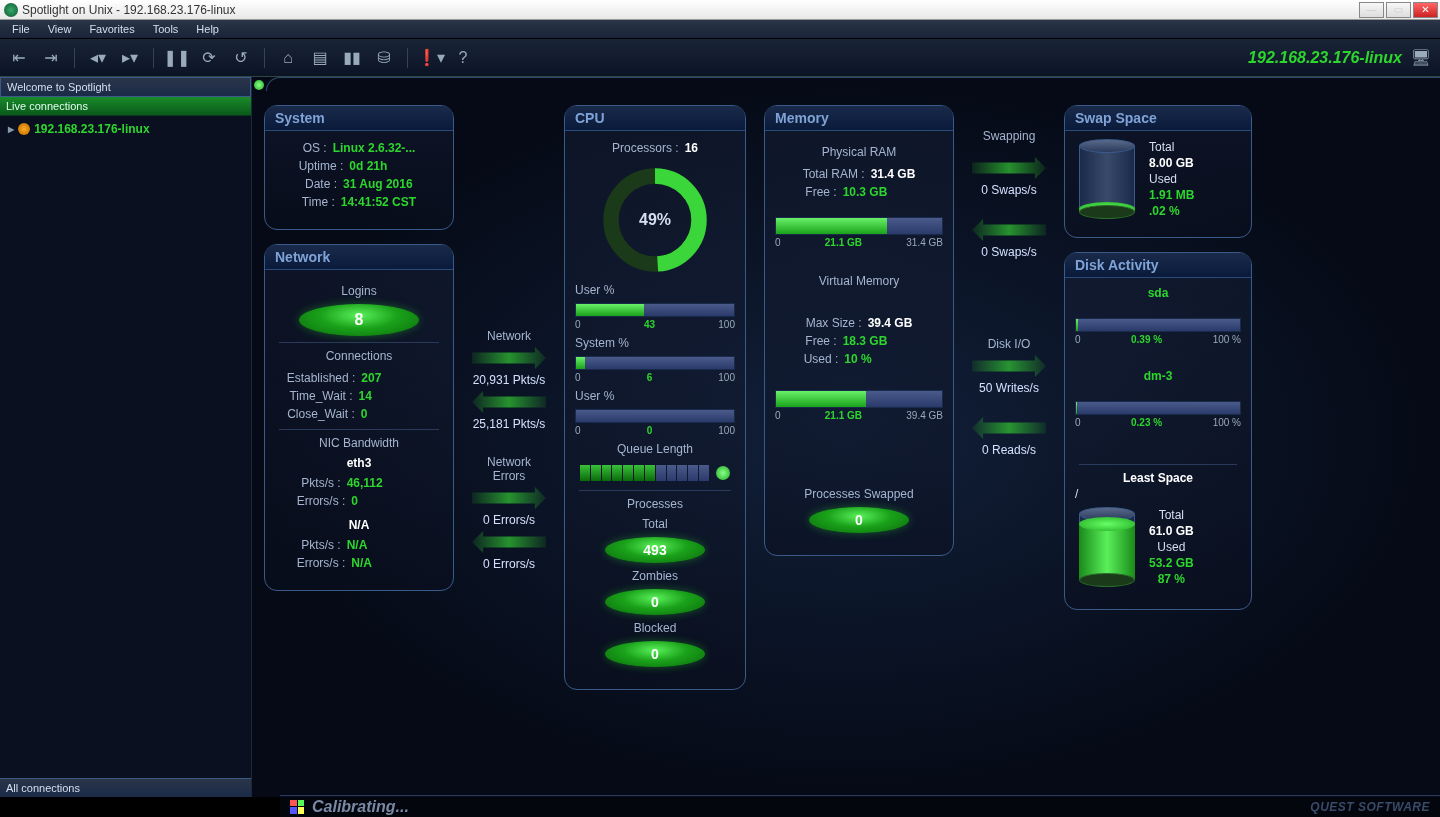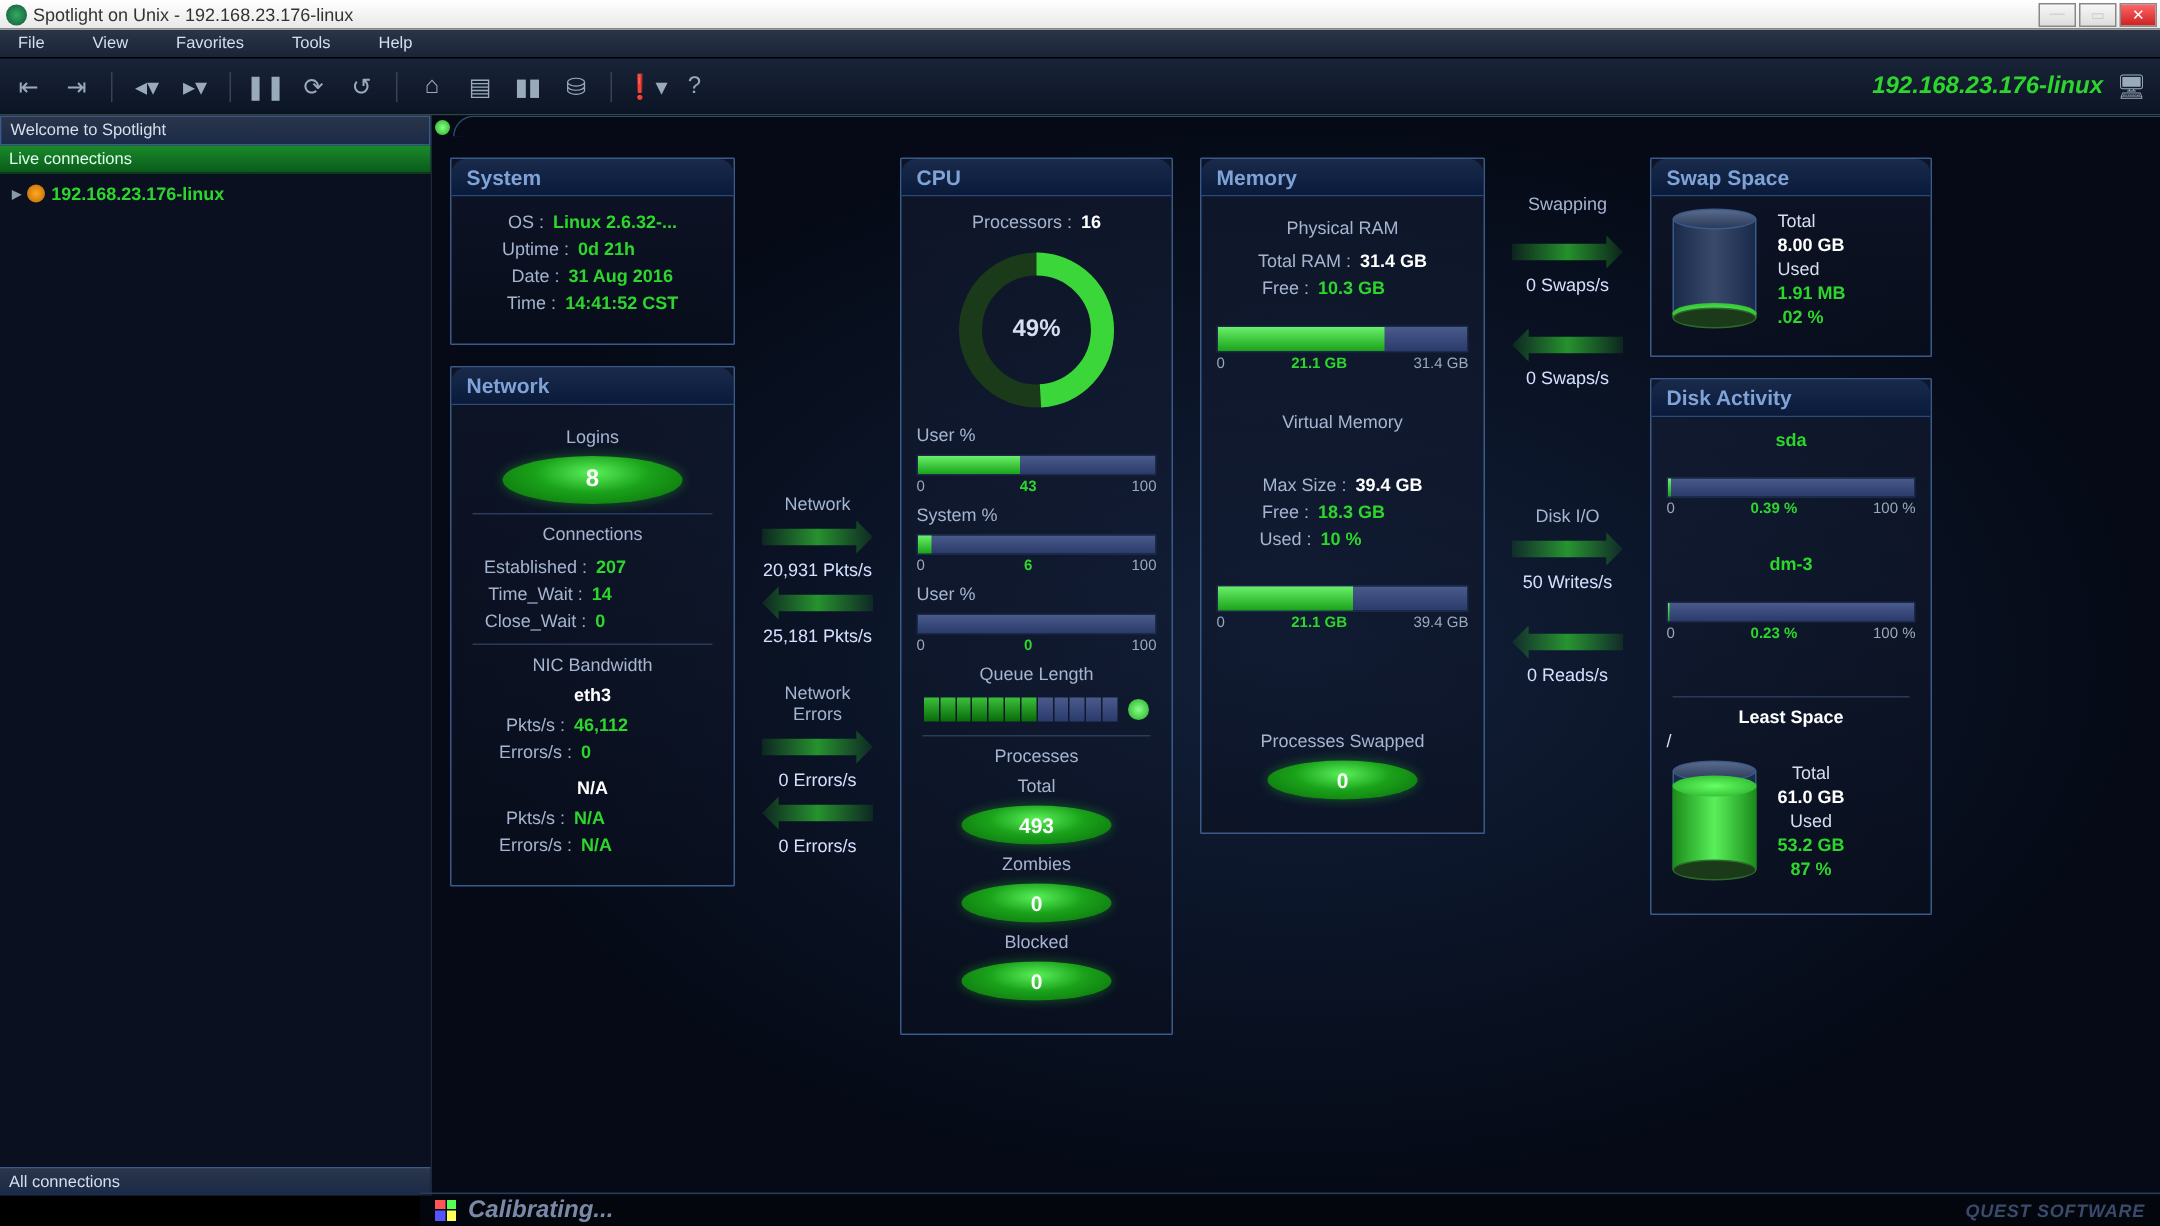--- a/index.html
+++ b/index.html
@@ -7,47 +7,47 @@
 
 
 .titlebar { height: 20px; background: linear-gradient(#fff,#e8e8e8); border-bottom: 1px solid #999; display: flex; align-items: center; padding-left: 4px; }
 .titlebar .icon { width: 14px; height: 14px; background: radial-gradient(#3a6, #153); border-radius: 50%; margin-right: 4px; }
 .titlebar .title { color: #333; font-size: 12px; flex: 1; }
 .winbtns { display: flex; gap: 2px; padding-right: 2px; }
 .winbtn { width: 25px; height: 16px; background: linear-gradient(#f7f7f7,#ddd); border: 1px solid #888; display: flex; align-items: center; justify-content: center; font-size: 10px; }
 .winbtn.close { background: linear-gradient(#f66,#c22); color: #fff; }
 
 
-.menubar { height: 19px; background: linear-gradient(#2a3548,#1a2438); border-bottom: 1px solid #000; display: flex; align-items: center; padding: 0 4px; gap: 16px; }
+.menubar { height: 19px; background: linear-gradient(#2a3548,#1a2438); border-bottom: 1px solid #000; display: flex; align-items: center; padding: 0 4px; gap: 2px; }
 .menuitem { color: #d5dff0; padding: 2px 8px; cursor: default; font-size: 11px; }
 
 
 .toolbar { height: 38px; background: linear-gradient(#1a2438,#0a1424); border-bottom: 1px solid #344; display: flex; align-items: center; padding: 0 8px; gap: 10px; position: relative; }
 .tbtn { width: 22px; height: 22px; display: flex; align-items: center; justify-content: center; color: #9ab; font-size: 16px; cursor: default; }
 .tsep { width: 1px; height: 20px; background: #345; margin: 0 2px; }
 .toolbar-right { margin-left: auto; display:flex; align-items:center; gap:8px; }
 .hostlabel { color: #2dd62d; font-weight: bold; font-size: 16px; font-style: italic; }
 
 
 .main { display: flex; height: 720px; }
-.sidebar { width: 288px; background: #0a1020; display: flex; flex-direction: column; border-right: 1px solid #1a2a3a; }
+.sidebar { width: 252px; background: #0a1020; display: flex; flex-direction: column; border-right: 1px solid #1a2a3a; }
 .sidebar-hdr { background: linear-gradient(#2a3548,#1a2a48); color: #d5dff0; padding: 3px 6px; border: 1px solid #3a5a8a; font-size:11px;}
 .sidebar-sub { background: linear-gradient(#1a8a2a,#0a5a1a); color: #dfe; padding: 3px 6px; border-bottom: 1px solid #0a3a1a; font-size:11px;}
 .sidebar-tree { flex: 1; background: #0a1020; padding: 4px; }
 .tree-item { display: flex; align-items: center; gap: 4px; color: #2dd62d; font-weight: bold; padding: 2px 4px; font-size:12px;}
 .tree-item .chev { color: #89a; font-size: 8px; }
 .tree-item .ticon { width: 12px; height: 12px; background: radial-gradient(#fa2,#b60); border-radius: 50%; }
 .sidebar-footer { background: linear-gradient(#2a3548,#1a2a48); color: #d5dff0; padding: 3px 6px; border-top: 1px solid #3a5a8a; font-size:11px;}
 
 
 .dash { flex: 1; background: radial-gradient(ellipse at 50% 50%, #12203a 0%, #050a16 70%); position: relative; display:flex; gap: 18px; padding: 12px; }
 .col { display: flex; flex-direction: column; gap: 14px; }
 .c1{width:190px} .flow{width:74px} .c2{width:182px} .c3{width:190px} .c4{width:188px}
 
-.panel { border: 1px solid #3a5a8a; border-radius: 1px; background: linear-gradient(180deg, rgba(30,40,70,.35), rgba(10,15,30,.5)); padding: 0 0 10px 0; }
+.panel { border: 1px solid #3a5a8a; border-radius: 13px; background: linear-gradient(180deg, rgba(30,40,70,.35), rgba(10,15,30,.5)); padding: 0 0 10px 0; }
 .panel-title { background: linear-gradient(#1a2a4a,#0a1a3a); color: #7fa3d6; font-size: 14px; font-weight: 600; padding: 4px 10px; border-top-left-radius: 10px; border-top-right-radius: 10px; border-bottom:1px solid #2a4a7a; }
 .panel-body { padding: 8px 10px; font-size: 12px; color: #d5dff0; text-align: center; }
 
 .kv { display: flex; justify-content: center; gap: 6px; padding: 2px 0; font-size:12px;}
 .kv .k { color: #a5b5d0; text-align: right; }
 .kv .v { color: #2dd62d; font-weight: bold; text-align: left; min-width:70px;}
 .kv .vw { color: #fff; font-weight: bold; }
 
 .section-h { color: #a5b5d0; font-size: 12px; margin: 6px 0; text-align:center; }
 .divider { border-top: 1px solid #2a3a5a; margin: 6px 4px; }

